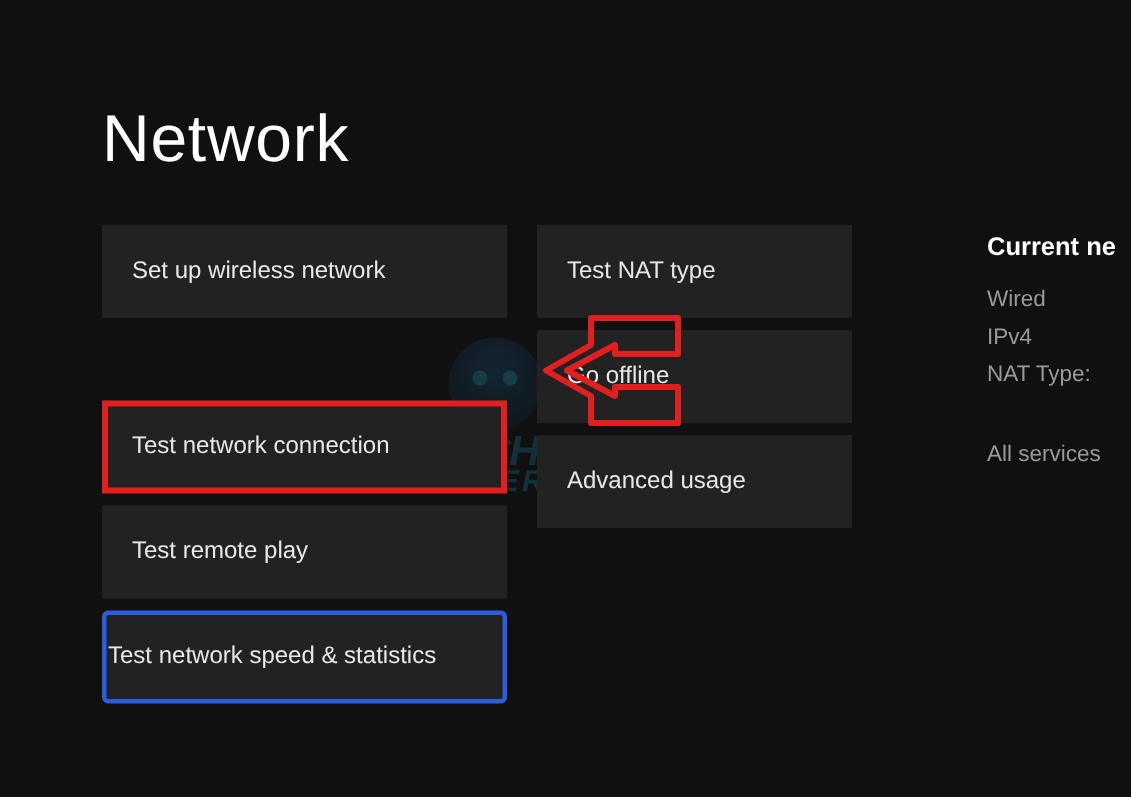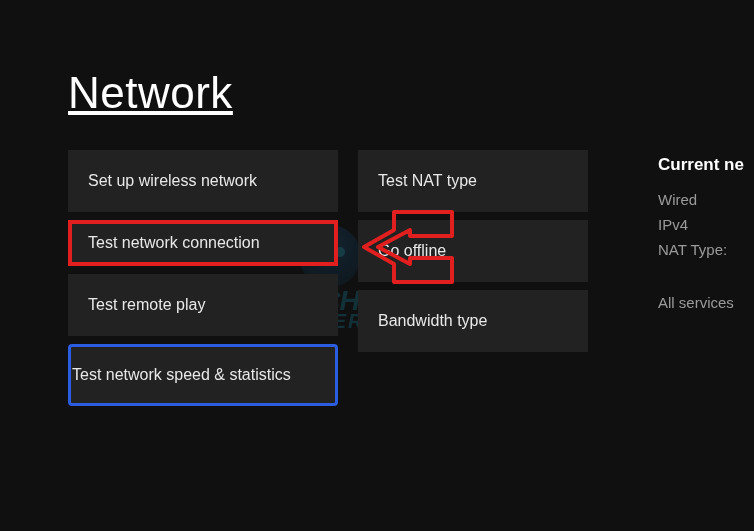--- a/index.html
+++ b/index.html
@@ -13,47 +13,47 @@
       position: relative;
     }
     .page-title {
       position: absolute;
       left: 68px;
       top: 68px;
       font-size: 44px;
       font-weight: 300;
       color: #ffffff;
       letter-spacing: 0.5px;
-      text-decoration: underline;
     }
     .columns {
       position: absolute;
       left: 68px;
       top: 150px;
       display: flex;
       gap: 20px;
     }
     .col { display: flex; flex-direction: column; gap: 8px; }
     .col-left { width: 270px; }
-    .col-right { width: 230px; }
+    .col-right { width: 210px; }
     .menu-item {
       background: #222222;
       height: 62px;
       display: flex;
       align-items: center;
       padding-left: 18px;
       font-size: 16px;
       color: #e8e8e8;
       font-weight: 400;
       border: 2px solid transparent;
     }
     .menu-item.highlight-red {
       border: 4px solid #e21f1f;
-      height: 46px;
+      height: 62px;
       padding-left: 16px;
+      margin-top: 47px;
     }
     .menu-item.highlight-blue {
       border: 3px solid #2a5de0;
       border-radius: 4px;
       padding-left: 1px;
     }
     .info-panel {
       position: absolute;
       left: 658px;
       top: 155px;
@@ -147,21 +147,21 @@
   </div>
 
   <div class="col col-right">
     <div class="menu-item">
       <span>Test NAT type</span>
     </div>
     <div class="menu-item">
       <span>Go offline</span>
     </div>
     <div class="menu-item">
-      <span>Bandwidth type</span>
+      <span>Advanced usage</span>
     </div>
   </div>
 </div>
 
 <svg class="arrow-svg" width="120" height="90">
   <path d="M 40 10 L 40 28 L 10 45 L 40 62 L 40 80 L 98 80 L 98 56 L 56 56 L 56 62 L 24 45 L 56 28 L 56 34 L 98 34 L 98 10 Z" fill="none" stroke="#e21f1f" stroke-width="4" stroke-linejoin="round"></path>
 </svg>
 
 <div class="info-panel">
   <div class="info-heading">Current ne</div>

